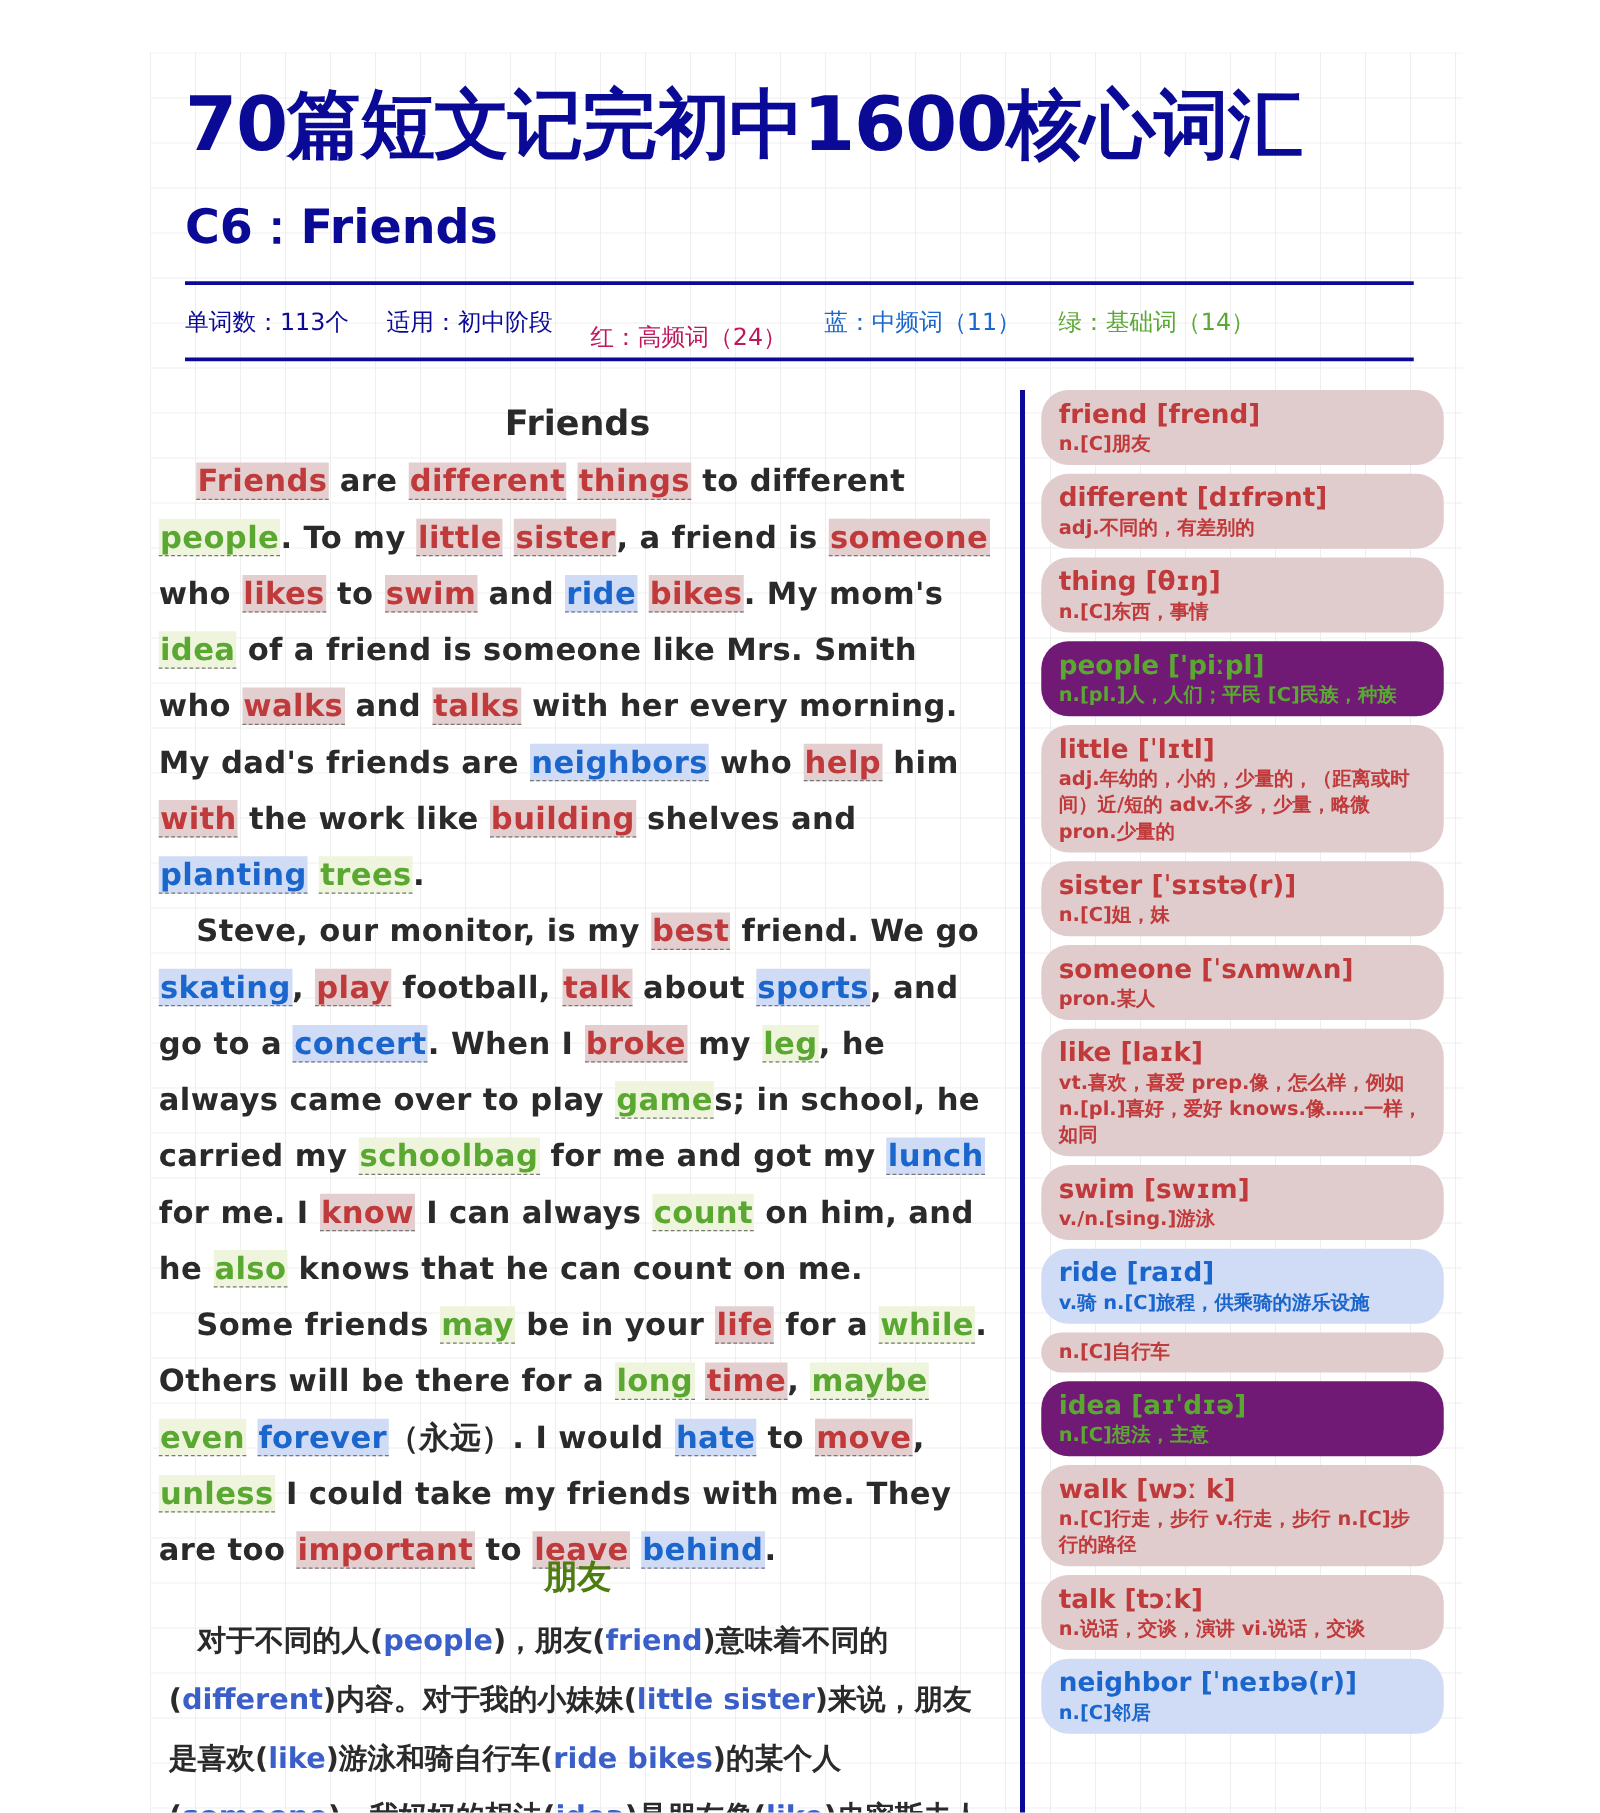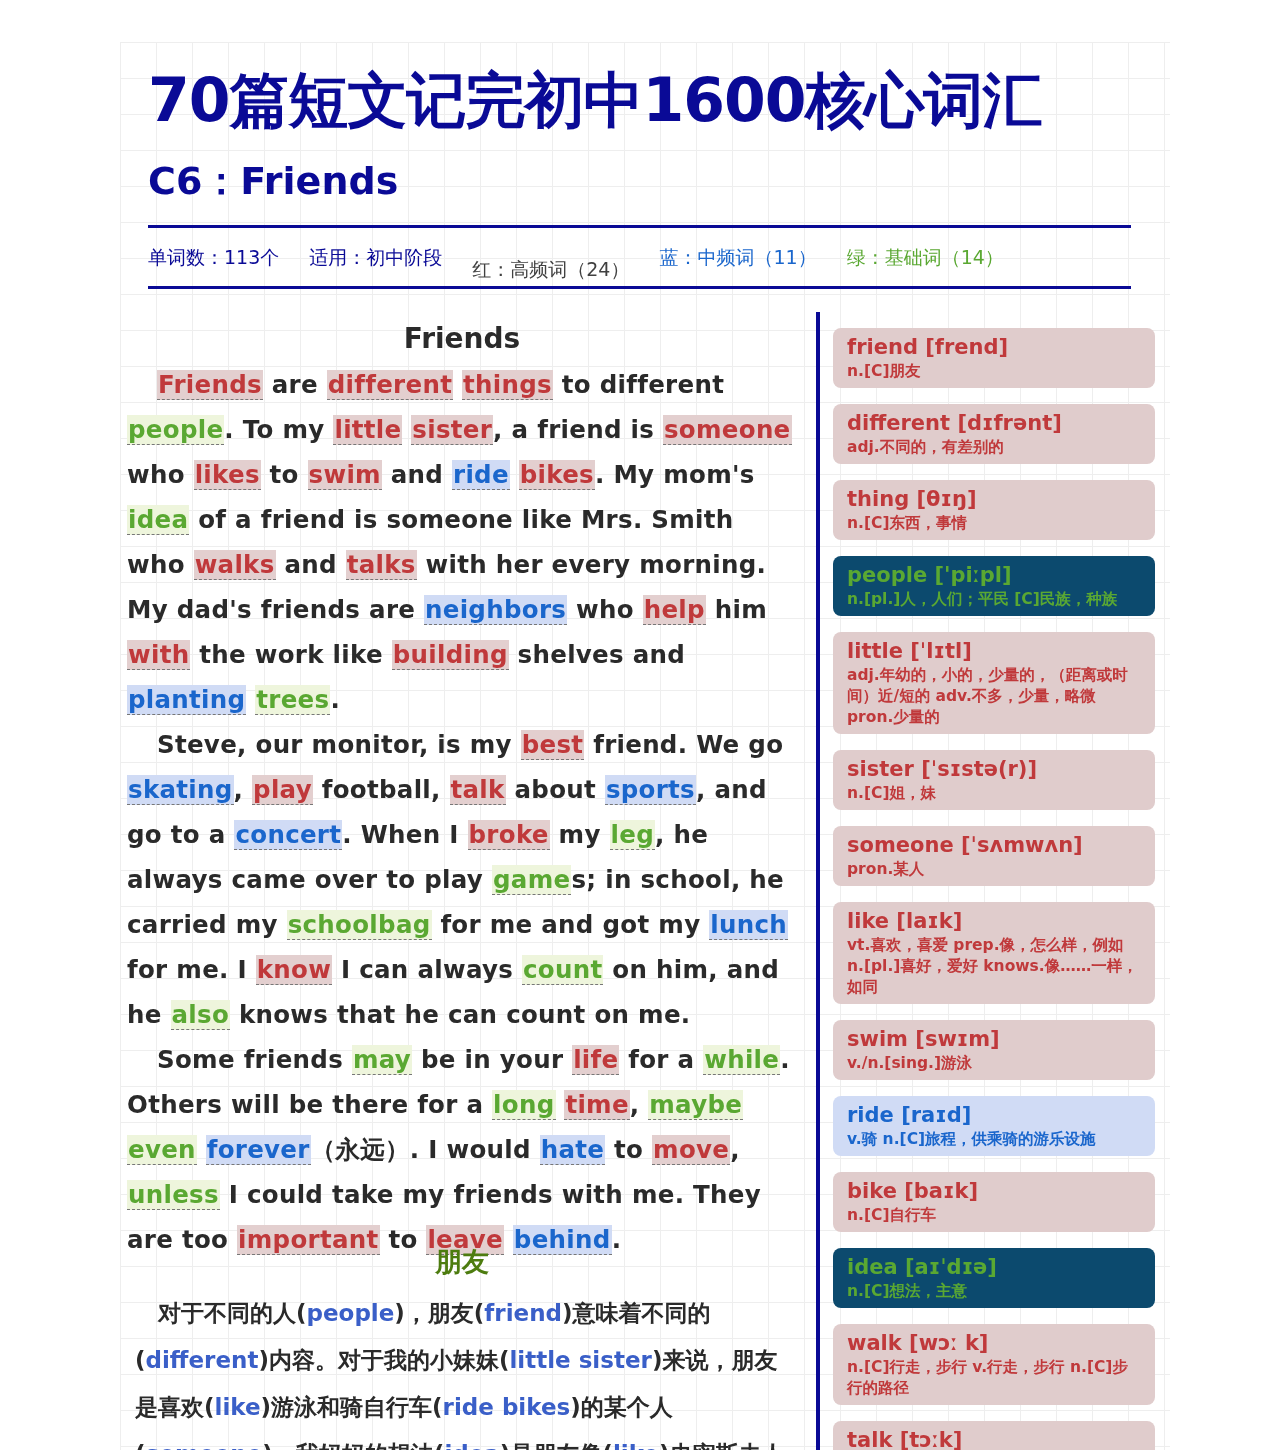--- a/index.html
+++ b/index.html
@@ -27,21 +27,21 @@
   }
   .rule { position: absolute; left: 148px; width: 983px; height: 3px; background: #0a0a96; }
   .rule.top { top: 225px; }
   .rule.bottom { top: 286px; }
   .meta {
     position: absolute; left: 148px; top: 240px; width: 983px; height: 36px;
     display: flex; align-items: center; font-size: 19px; font-weight: normal; white-space: nowrap;
   }
   .meta span { margin-right: 30px; }
   .meta .m-dark { color: #0a0a96; }
-  .meta .m-red { color: #404040; margin-top: 23px; }
+  .meta .m-red { color: #be185d; margin-top: 23px; }
   .meta .m-blue { color: #1a66cc; }
   .meta .m-green { color: #5aa832; margin-right: 0; }
 
   .left-col { position: absolute; left: 127px; top: 316px; width: 670px; }
   .article-title {
     text-align: center; font-size: 28px; font-weight: bold; color: #2a2a2a;
     height: 46px; line-height: 46px; margin: 0 0 0 0;
   }
   .article { font-size: 24.5px; color: #2a2a2a; line-height: 45px; font-weight: bold; letter-spacing: 0.3px; }
   .article p { margin: 0; }
@@ -57,24 +57,24 @@
   }
   .cn-text {
     position: absolute; left: 135px; top: 1290px; width: 660px;
     font-size: 23px; font-weight: bold; color: #2a2a2a; line-height: 47px;
   }
   .cn-text .kw { color: #3a5fc8; font-weight: bold; }
 
   .divider { position: absolute; left: 816px; top: 312px; width: 4px; height: 1150px; background: #0a0a96; }
 
   .vocab { position: absolute; left: 833px; top: 312px; width: 322px; }
-  .card { border-radius: 8px; padding: 5px 14px 6px 14px; margin-bottom: 7px; font-weight: bold; margin-top: 16px; }
+  .card { border-radius: 22px; padding: 5px 14px 6px 14px; margin-bottom: 7px; font-weight: bold; }
   .card.red { background: #e0cccc; color: #c0393b; }
   .card.blue { background: #d0dbf5; color: #1a66cc; }
-  .card.green { background: #0c4a6e; color: #5aa832; }
+  .card.green { background: #701a75; color: #5aa832; }
   .card .word { font-size: 21px; line-height: 28px; }
   .card .def { font-size: 15.5px; line-height: 21px; }
 </style>
 </head>
 <body>
 
 <div class="page"></div>
 
 <h1 class="title">70篇短文记完初中1600核心词汇</h1>
 <h2 class="subtitle">C6：Friends</h2>
@@ -138,21 +138,20 @@
     </div>
     <div class="card red">
       <div class="word">swim [swɪm]</div>
       <div class="def">v./n.[sing.]游泳</div>
     </div>
     <div class="card blue">
       <div class="word">ride [raɪd]</div>
       <div class="def">v.骑 n.[C]旅程，供乘骑的游乐设施</div>
     </div>
     <div class="card red">
-      <div class="word">bike [baɪk]</div>
       <div class="def">n.[C]自行车</div>
     </div>
     <div class="card green">
       <div class="word">idea [aɪˈdɪə]</div>
       <div class="def">n.[C]想法，主意</div>
     </div>
     <div class="card red">
       <div class="word">walk [wɔː k]</div>
       <div class="def">n.[C]行走，步行 v.行走，步行 n.[C]步行的路径</div>
     </div>

